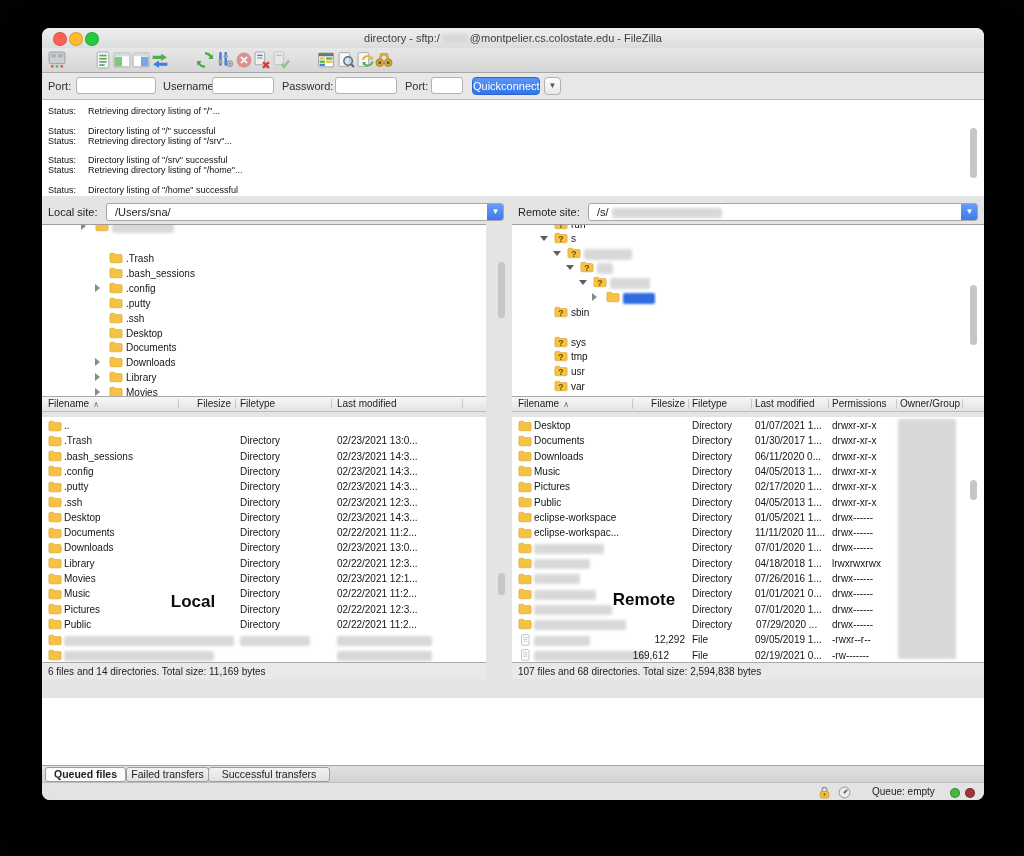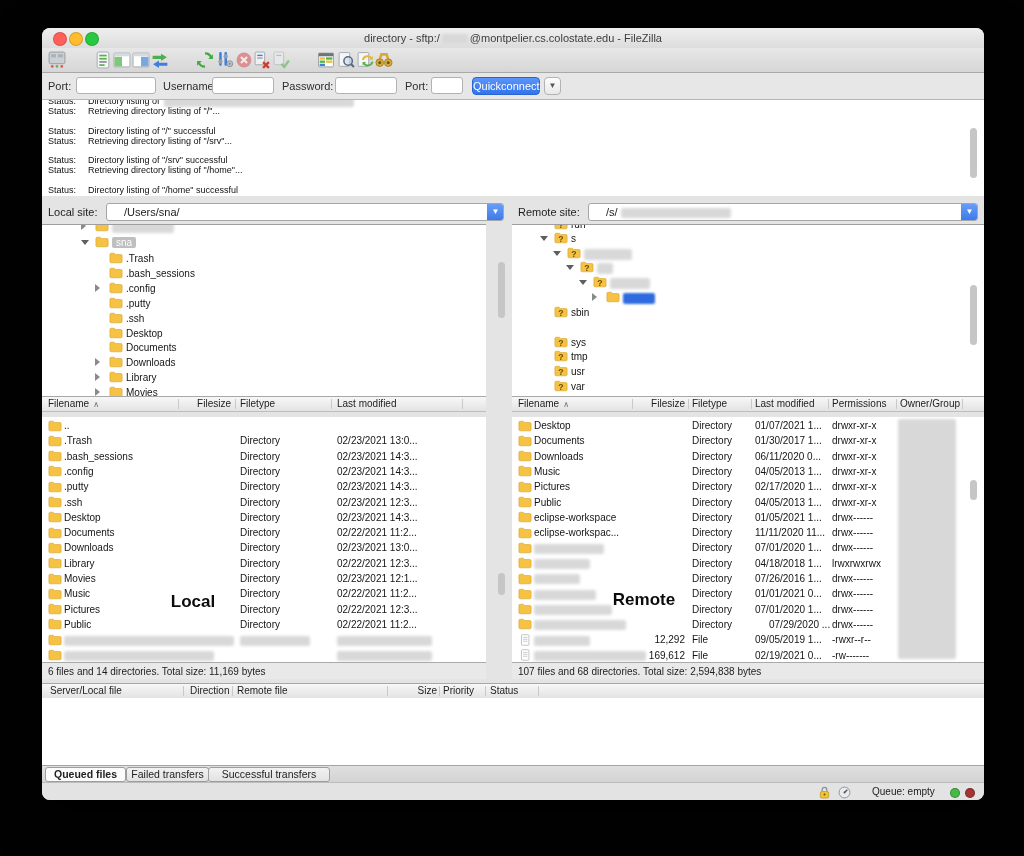--- a/index.html
+++ b/index.html
@@ -23,21 +23,21 @@
   
   .log{position:absolute;left:0;top:72px;right:0;height:96px;background:#fff;overflow:hidden;font-size:9px;color:#101010}
   .logline{position:absolute;left:6px;right:14px;height:10px;line-height:10px;white-space:nowrap}
   .logline .pre{display:inline-block;width:40px}
   
   .pane{position:absolute;top:172px;height:479px}
   .pane.local{left:0;width:444px}
   .pane.remote{left:470px;width:472px}
   .siterow{position:absolute;top:0;left:0;right:0;height:24px;font-size:11px;color:#1d1d1d}
   .sitelabel{position:absolute;top:6px;left:6px}
-  .combo{position:absolute;top:3px;height:18px;background:#fff;border:1px solid #a6a6a6;border-radius:3px;font-size:11px;line-height:16px;padding-left:17px;box-sizing:border-box;white-space:nowrap;overflow:hidden}
+  .combo{position:absolute;top:3px;height:18px;background:#fff;border:1px solid #a6a6a6;border-radius:3px;font-size:11px;line-height:16px;padding-left:8px;box-sizing:border-box;white-space:nowrap;overflow:hidden}
   .combo .cbtn{position:absolute;right:-1px;top:-1px;width:17px;height:18px;background:linear-gradient(#6ba0f7,#3a77ec);border-radius:0 3px 3px 0;color:#fff;text-align:center;line-height:17px;font-size:8px}
   .tree{position:absolute;left:0;right:0;top:24px;height:175px;background:#fff;border-top:1px solid #9e9e9e;border-bottom:1px solid #a8a8a8;overflow:hidden;font-size:10px;color:#141414}
   .trow{position:absolute;left:0;right:0;height:15px;line-height:15px;white-space:nowrap}
   .tarrow-r{position:absolute;top:3px;width:0;height:0;border-left:5px solid #8a8a8a;border-top:4px solid transparent;border-bottom:4px solid transparent}
   .tarrow-d{position:absolute;top:5px;width:0;height:0;border-top:5px solid #5f5f5f;border-left:4px solid transparent;border-right:4px solid transparent}
   .ticon{position:absolute;top:1px;width:14px;height:12px}
   .ticon svg{width:14px;height:12px;display:block}
   .tlabel{position:absolute;top:0}
   .chip-gray{background:#bfbfbf;color:#fdfdfd;border-radius:2px;padding:0 4px;filter:blur(.4px)}
   .listhdr{position:absolute;left:0;right:0;top:196px;height:14px;background:linear-gradient(#f7f7f7,#e3e3e3);border-top:1px solid #a8a8a8;border-bottom:1px solid #bdbdbd;font-size:10px;color:#1d1d1d}
@@ -186,21 +186,20 @@
     <input class="qinput" style="left: 170px; width: 62px;" value="">
     <span class="qlabel" style="left:240px">Password:</span>
     <input class="qinput" style="left: 293px; width: 62px;" value="">
     <span class="qlabel" style="left:363px">Port:</span>
     <input class="qinput" style="left: 389px; width: 32px;" value="">
     <div class="qcbtn" style="left:430px;width:68px">Quickconnect</div>
     <div class="qcdrop" style="left:502px"><span>▼</span></div>
   </div>
 
   <div class="log" id="log">
-      <div class="logline" style="top: -4px;"><span class="pre">Status:</span><span>Directory listing of</span><span class="redact" style="width: 190px; margin-left: 4px;"></span></div>
       <div class="logline" style="top: 5.9px;"><span class="pre">Status:</span><span>Retrieving directory listing of "/"...</span></div>
       <div class="logline" style="top: 25.7px;"><span class="pre">Status:</span><span>Directory listing of "/" successful</span></div>
       <div class="logline" style="top: 35.6px;"><span class="pre">Status:</span><span>Retrieving directory listing of "/srv"...</span></div>
       <div class="logline" style="top: 55.4px;"><span class="pre">Status:</span><span>Directory listing of "/srv" successful</span></div>
       <div class="logline" style="top: 65.3px;"><span class="pre">Status:</span><span>Retrieving directory listing of "/home"...</span></div>
       <div class="logline" style="top: 85.1px;"><span class="pre">Status:</span><span>Directory listing of "/home" successful</span></div>
     </div>
 
   <div class="pane local">
     <div class="siterow">
@@ -212,29 +211,20 @@
     </div>
     <div class="tree" id="ltree">
         <div class="trow" style="top: -6px;">
           <span class="tarrow-r" style="left: 39px;"></span>
           <span class="ticon" style="left: 53px;">
             <svg viewBox="0 0 16 13">
               <path d="M1 2.5 Q1 1 2.5 1 H6 L7.5 2.5 H13.5 Q15 2.5 15 4 V10.5 Q15 12 13.5 12 H2.5 Q1 12 1 10.5 Z" fill="#f6c243" stroke="#d39c1e" stroke-width="0.6"></path>
             </svg>
           </span>
           <span class="tlabel" style="left: 70px;"><span class="redact" style="width: 62px; height: 11px;"></span></span>
-        </div>
-        <div class="trow" style="top: 10px;">
-          <span class="tarrow-d" style="left: 39px;"></span>
-          <span class="ticon" style="left: 53px;">
-            <svg viewBox="0 0 16 13">
-              <path d="M1 2.5 Q1 1 2.5 1 H6 L7.5 2.5 H13.5 Q15 2.5 15 4 V10.5 Q15 12 13.5 12 H2.5 Q1 12 1 10.5 Z" fill="#f6c243" stroke="#d39c1e" stroke-width="0.6"></path>
-            </svg>
-          </span>
-          <span class="tlabel" style="left: 70px;"><span class="chip-gray">sna</span></span>
         </div>
         <div class="trow" style="top: 26px;">
           <span class="ticon" style="left: 67px;">
             <svg viewBox="0 0 16 13">
               <path d="M1 2.5 Q1 1 2.5 1 H6 L7.5 2.5 H13.5 Q15 2.5 15 4 V10.5 Q15 12 13.5 12 H2.5 Q1 12 1 10.5 Z" fill="#f6c243" stroke="#d39c1e" stroke-width="0.6"></path>
             </svg>
           </span>
           <span class="tlabel" style="left: 84px;">.Trash</span>
         </div>
         <div class="trow" style="top: 41px;">
@@ -762,21 +752,21 @@
           <span class="cell" style="left: 320px;">drwx------</span>
         </div>
         <div class="lrow" style="top: 199.9px;">
           <span class="licon" style="left: 6px;">
             <svg viewBox="0 0 16 13">
               <path d="M1 2.5 Q1 1 2.5 1 H6 L7.5 2.5 H13.5 Q15 2.5 15 4 V10.5 Q15 12 13.5 12 H2.5 Q1 12 1 10.5 Z" fill="#f6c243" stroke="#d39c1e" stroke-width="0.6"></path>
             </svg>
           </span>
           <span class="cell" style="left: 22px;"><span class="redact" style="width: 92px; height: 10px;"></span></span>
           <span class="cell" style="left: 180px;">Directory</span>
-          <span class="cell" style="left: 257px;">07/29/2020 ...</span>
+          <span class="cell" style="left: 244px;">07/29/2020 ...</span>
           <span class="cell" style="left: 320px;">drwx------</span>
         </div>
         <div class="lrow" style="top: 215.2px;">
           <span class="licon" style="left: 6px;">
             <svg viewBox="0 0 16 13">
               <rect x="4" y="0.5" width="8.5" height="12" rx="1" fill="#fff" stroke="#9aa0a6" stroke-width="0.7"></rect>
               <rect x="5.8" y="3" width="5" height="1" fill="#c4c8cc"></rect>
               <rect x="5.8" y="5.2" width="5" height="1" fill="#c4c8cc"></rect>
               <rect x="5.8" y="7.4" width="5" height="1" fill="#c4c8cc"></rect>
             </svg>
@@ -790,44 +780,30 @@
         <div class="lrow" style="top: 230.5px;">
           <span class="licon" style="left: 6px;">
             <svg viewBox="0 0 16 13">
               <rect x="4" y="0.5" width="8.5" height="12" rx="1" fill="#fff" stroke="#9aa0a6" stroke-width="0.7"></rect>
               <rect x="5.8" y="3" width="5" height="1" fill="#c4c8cc"></rect>
               <rect x="5.8" y="5.2" width="5" height="1" fill="#c4c8cc"></rect>
               <rect x="5.8" y="7.4" width="5" height="1" fill="#c4c8cc"></rect>
             </svg>
           </span>
           <span class="cell" style="left: 22px;"><span class="redact" style="width: 112px; height: 10px;"></span></span>
-          <span class="cell r" style="left: 93px; width: 80px; text-align: right;">169,612</span>
+          <span class="cell r" style="left: 77px; width: 80px; text-align: right;">169,612</span>
           <span class="cell" style="left: 180px;">File</span>
           <span class="cell" style="left: 243px;">02/19/2021 0...</span>
           <span class="cell" style="left: 320px;">-rw-------</span>
         </div>
         <div class="redact abs" style="left: 386px; top: 2px; width: 58px; height: 240px;"></div>
       </div>
     <div class="pstatus">107 files and 68 directories. Total size: 2,594,838 bytes</div>
   </div>
 
-  <div class="queuehdr" id="qhdr">
-      <span class="hcell" style="left: 8px;">Server/Local file</span>
-      <span class="hcell" style="left: 148px;">Direction</span>
-      <span class="hcell" style="left: 195px;">Remote file</span>
-      <span class="hcell" style="left: 349px; width: 46px; text-align: right;">Size</span>
-      <span class="hcell" style="left: 401px;">Priority</span>
-      <span class="hcell" style="left: 448px;">Status</span>
-      <span class="hsep" style="left: 141px;"></span>
-      <span class="hsep" style="left: 190px;"></span>
-      <span class="hsep" style="left: 345px;"></span>
-      <span class="hsep" style="left: 397px;"></span>
-      <span class="hsep" style="left: 443px;"></span>
-      <span class="hsep" style="left: 496px;"></span>
-    </div>
   <div class="queuebody"></div>
   <div class="tabsbar" id="tabsbar">
       <div class="tab active" style="left: 3px; width: 79px;">Queued files</div>
       <div class="tab" style="left: 84px; width: 81px;">Failed transfers</div>
       <div class="tab" style="left: 166px; width: 120px;">Successful transfers</div>
     </div>
 
   <div class="statusbar">
     <span class="sbicon" style="left:776px">
       <svg viewBox="0 0 12 14">

